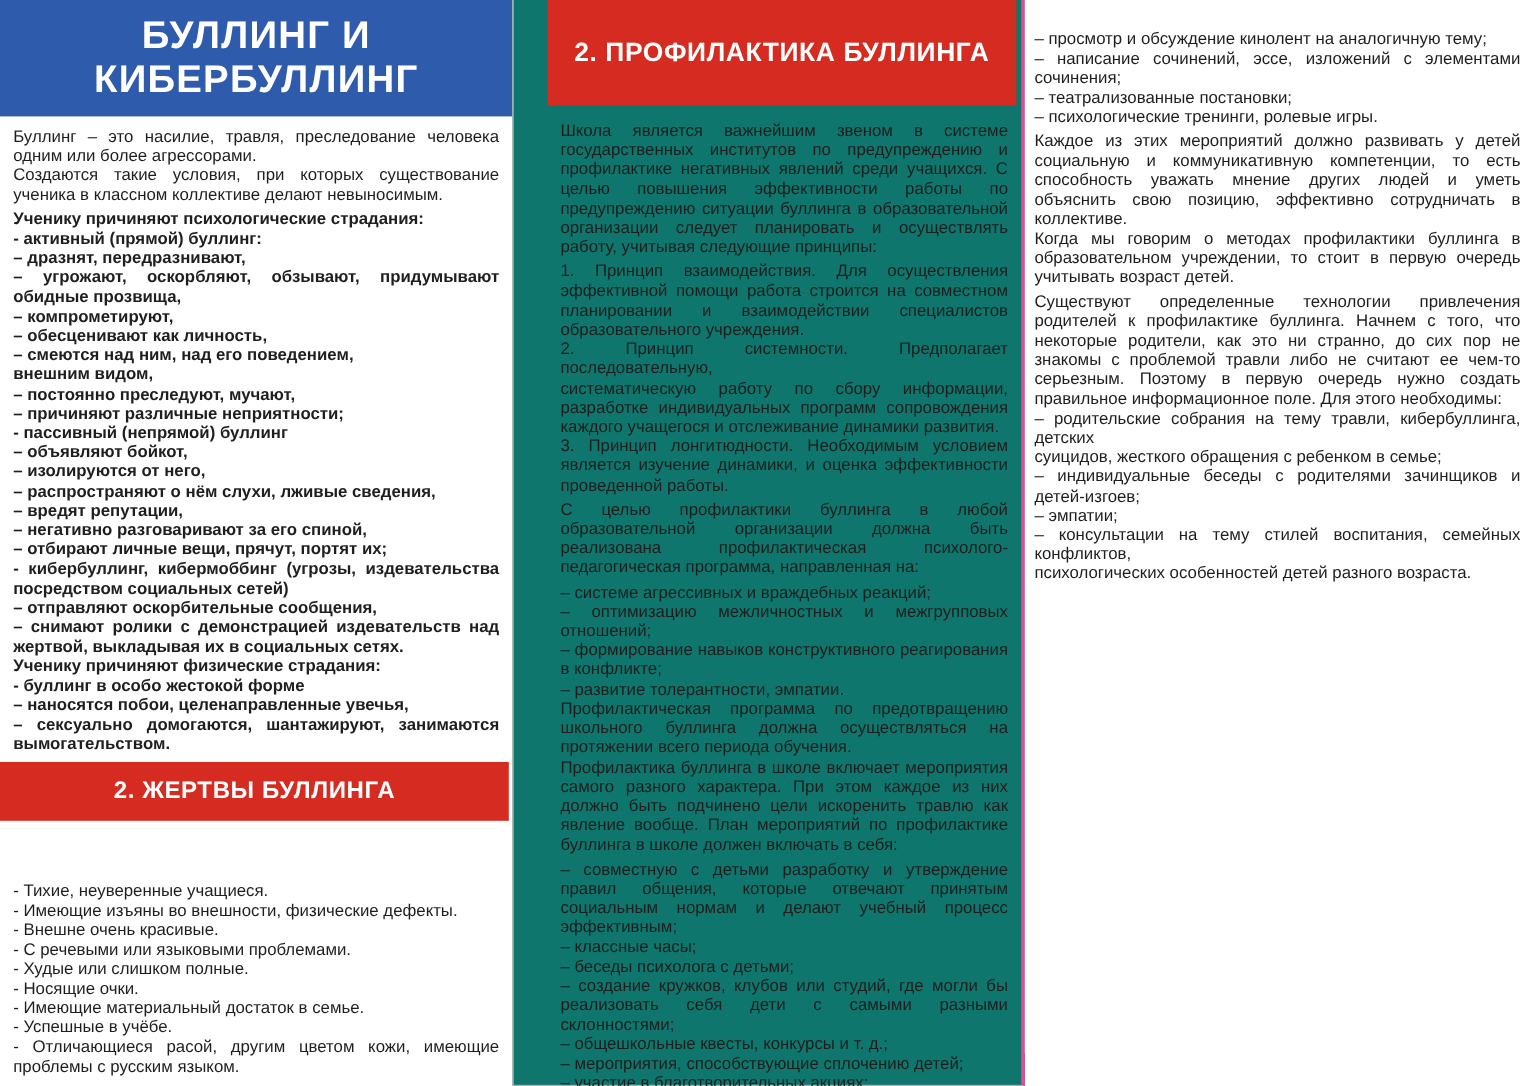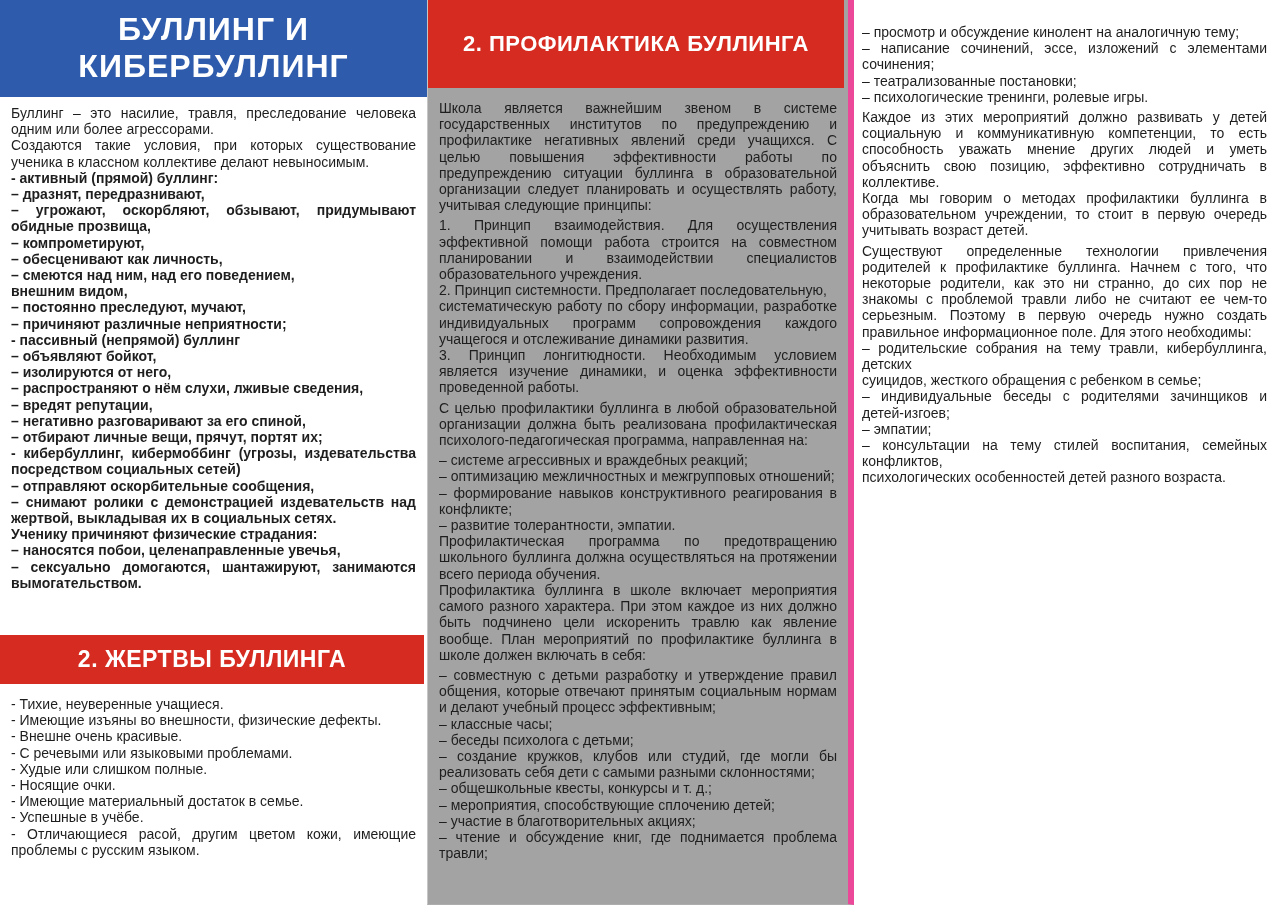--- a/index.html
+++ b/index.html
@@ -10,29 +10,29 @@
   .line.gap{margin-top:4px;}
   .line.bold{font-weight:700;}
 
   
   .col-left{position:absolute;left:0;top:0;width:427px;height:905px;background:#fff;}
   .left-header{height:97px;background:#2e5bac;color:#ffffff;text-align:center;
                font-weight:700;font-size:32px;line-height:37px;padding-top:11px;
                letter-spacing:1px;box-sizing:border-box;}
   .left-body{padding:8px 11px 0 11px;}
   .banner{position:absolute;left:0;top:635px;width:424px;height:49px;background:#d52b20;
-          color:#ffffff;font-weight:700;font-size:23px;text-align:center;line-height:49px;
+          color:#ffffff;font-weight:700;font-size:20px;text-align:center;line-height:49px;
           letter-spacing:0.5px;}
-  .victims{position:absolute;left:0;top:696px;width:427px;box-sizing:border-box;
+  .victims{position:absolute;left:0;top:734px;width:427px;box-sizing:border-box;
            padding:0 11px 0 11px;}
 
   
-  .col-mid{position:absolute;left:427px;top:0;width:427px;height:905px;background:#a3a3a3;
-           box-sizing:border-box;border-left:1px solid #c6c6c6;border-right:6px solid #ec4899;
-           border-bottom:1px solid #adadad;}
+  .col-mid{position:absolute;left:427px;top:0;width:427px;height:905px;background:#0f766e;
+           box-sizing:border-box;border-left:1px solid #c6c6c6;border-right:3px solid #ec4899;
+           border-bottom:1px solid #adadad;padding-left:28px;}
   .mid-header{height:88px;background:#d52b20;margin-right:4px;color:#ffffff;font-weight:700;
               font-size:22px;letter-spacing:0.5px;text-align:center;line-height:88px;}
   .mid-body{padding:12px 11px 0 11px;}
 
   
   .col-right{position:absolute;left:854px;top:0;width:426px;height:878px;background:#fff;}
   .right-body{padding:24px 13px 0 8px;}
 </style>
 </head>
 <body>
@@ -41,40 +41,42 @@
 
   <section class="col-left">
     <header class="left-header">
       <div>БУЛЛИНГ И</div>
       <div>КИБЕРБУЛЛИНГ</div>
     </header>
     <div class="left-body body-text">
 
     <p class="line">Буллинг – это насилие, травля, преследование человека одним или более агрессорами.</p>
         <p class="line">Создаются такие условия, при которых существование ученика в классном коллективе делают невыносимым.</p>
+        <p class="line gap bold">Ученику причиняют психологические страдания:</p>
         <p class="line bold">- активный (прямой) буллинг:</p>
         <p class="line bold">– дразнят, передразнивают,</p>
         <p class="line bold">– угрожают, оскорбляют, обзывают, придумывают обидные прозвища,</p>
         <p class="line bold">– компрометируют,</p>
         <p class="line bold">– обесценивают как личность,</p>
         <p class="line bold">– смеются над ним, над его поведением,</p>
         <p class="line bold">внешним видом,</p>
         <p class="line bold">– постоянно преследуют, мучают,</p>
         <p class="line bold">– причиняют различные неприятности;</p>
         <p class="line bold">- пассивный (непрямой) буллинг</p>
         <p class="line bold">– объявляют бойкот,</p>
         <p class="line bold">– изолируются от него,</p>
         <p class="line bold">– распространяют о нём слухи, лживые сведения,</p>
         <p class="line bold">– вредят репутации,</p>
         <p class="line bold">– негативно разговаривают за его спиной,</p>
         <p class="line bold">– отбирают личные вещи, прячут, портят их;</p>
         <p class="line bold">- кибербуллинг, кибермоббинг (угрозы, издевательства посредством социальных сетей)</p>
         <p class="line bold">– отправляют оскорбительные сообщения,</p>
         <p class="line bold">– снимают ролики с демонстрацией издевательств над жертвой, выкладывая их в социальных сетях.</p>
         <p class="line bold">Ученику причиняют физические страдания:</p>
+        <p class="line bold">- буллинг в особо жестокой форме</p>
         <p class="line bold">– наносятся побои, целенаправленные увечья,</p>
         <p class="line bold">– сексуально домогаются, шантажируют, занимаются вымогательством.</p>
       </div>
     <div class="banner">
       <span>2. ЖЕРТВЫ БУЛЛИНГА</span>
     </div>
     <div class="victims body-text">
 
     <p class="line">- Тихие, неуверенные учащиеся.</p>
         <p class="line">- Имеющие изъяны во внешности, физические дефекты.</p>

